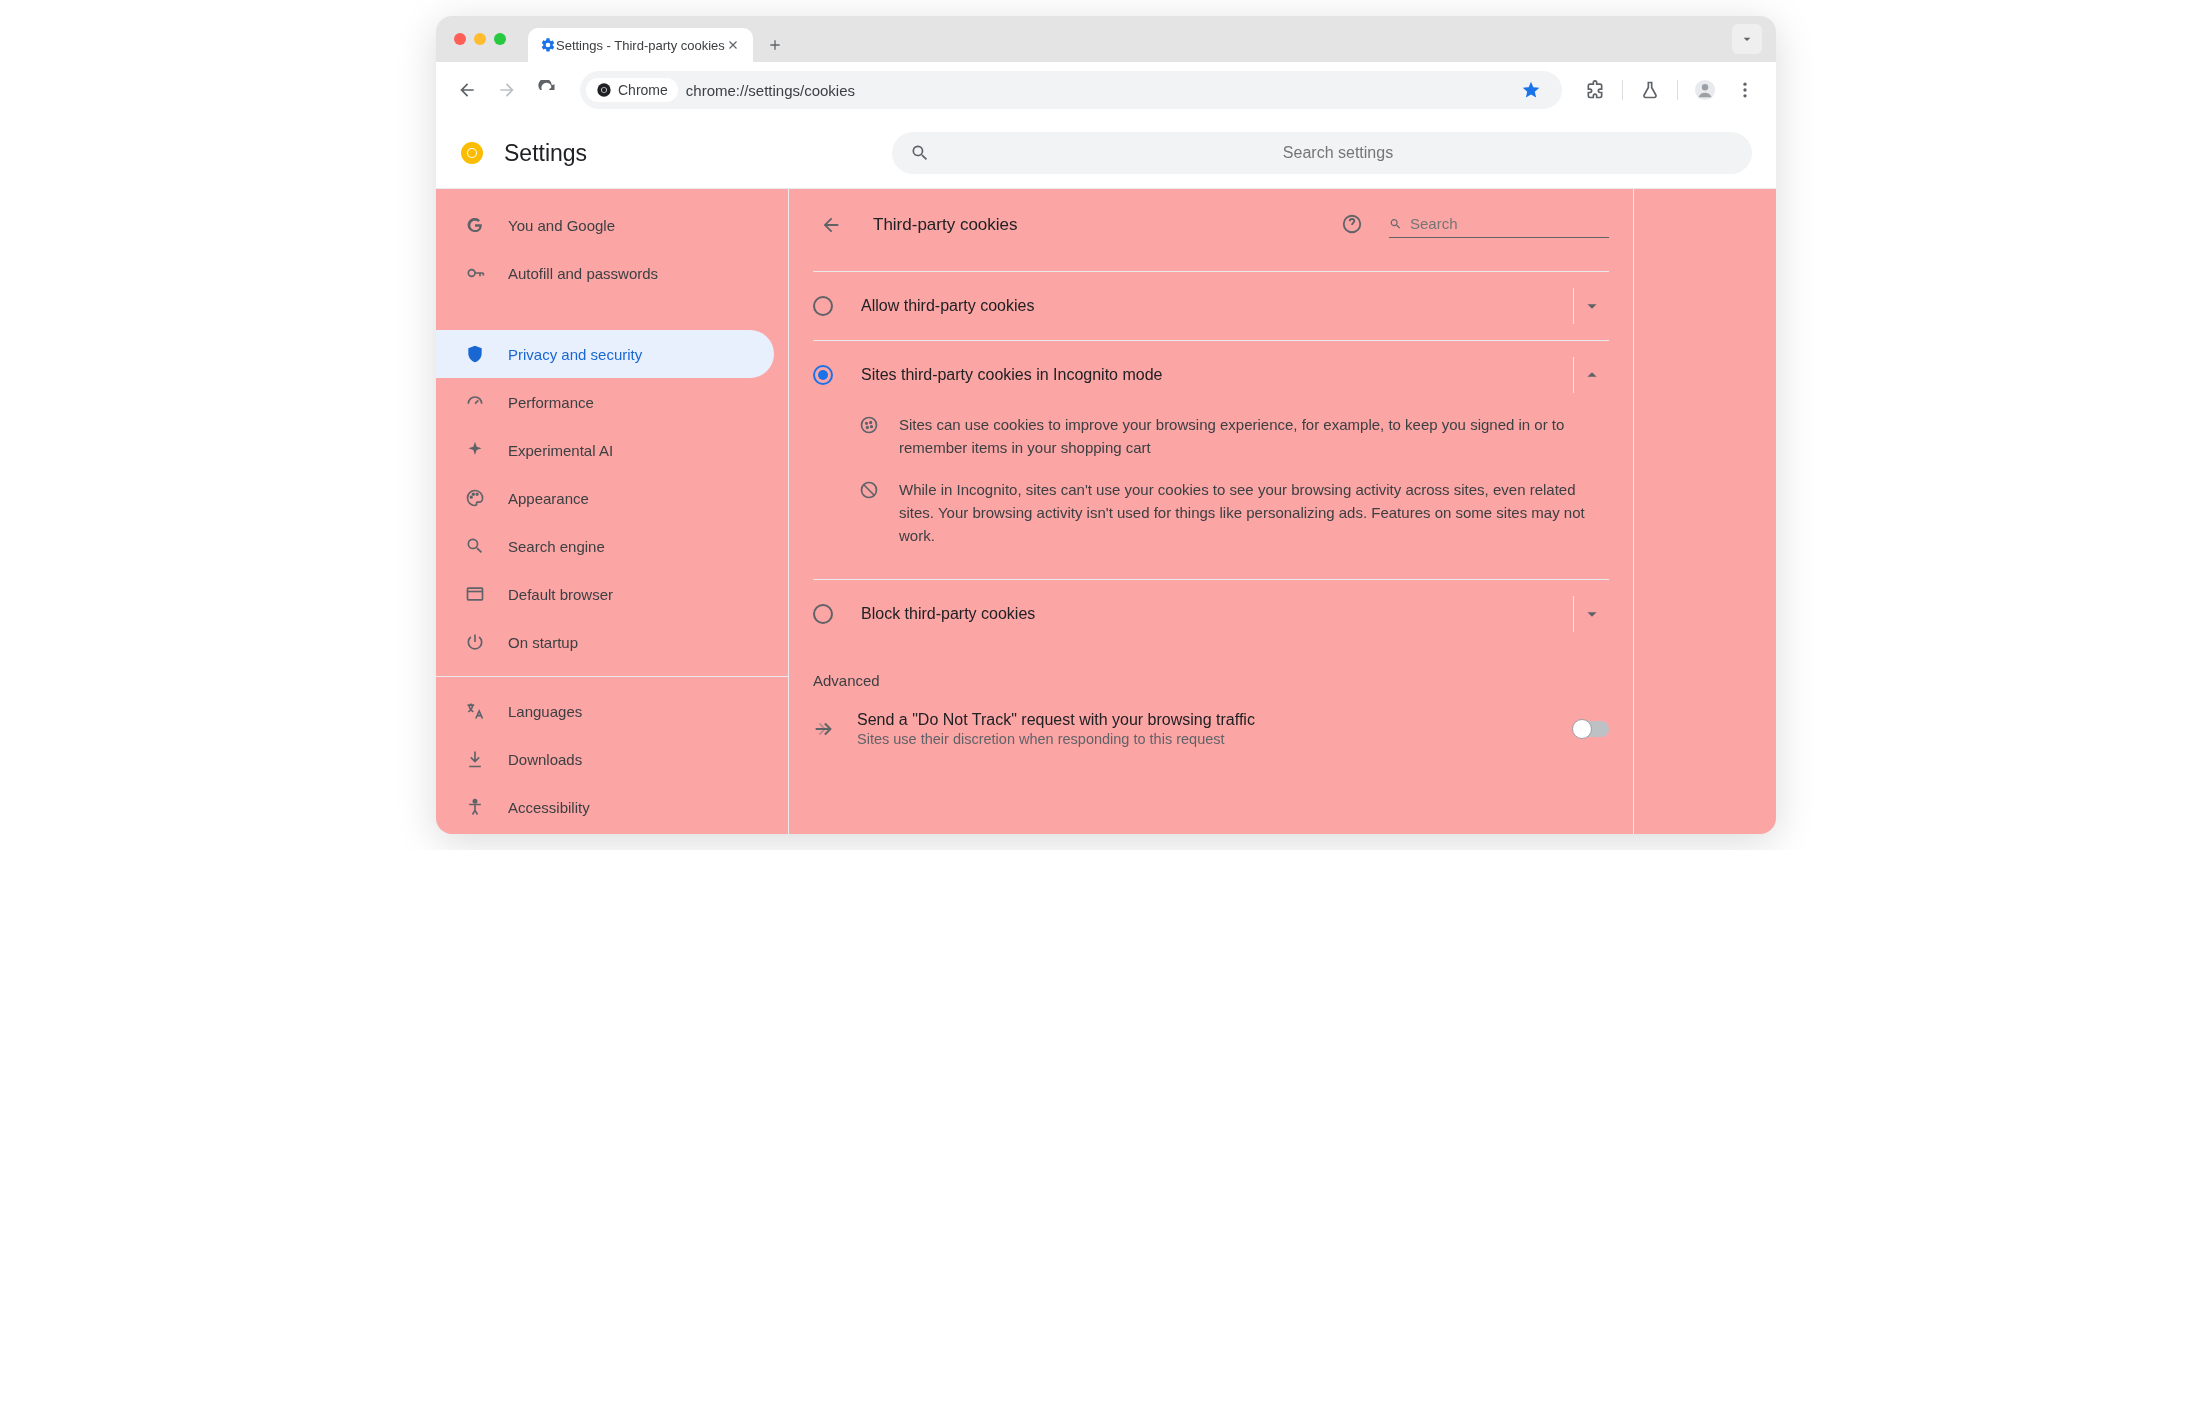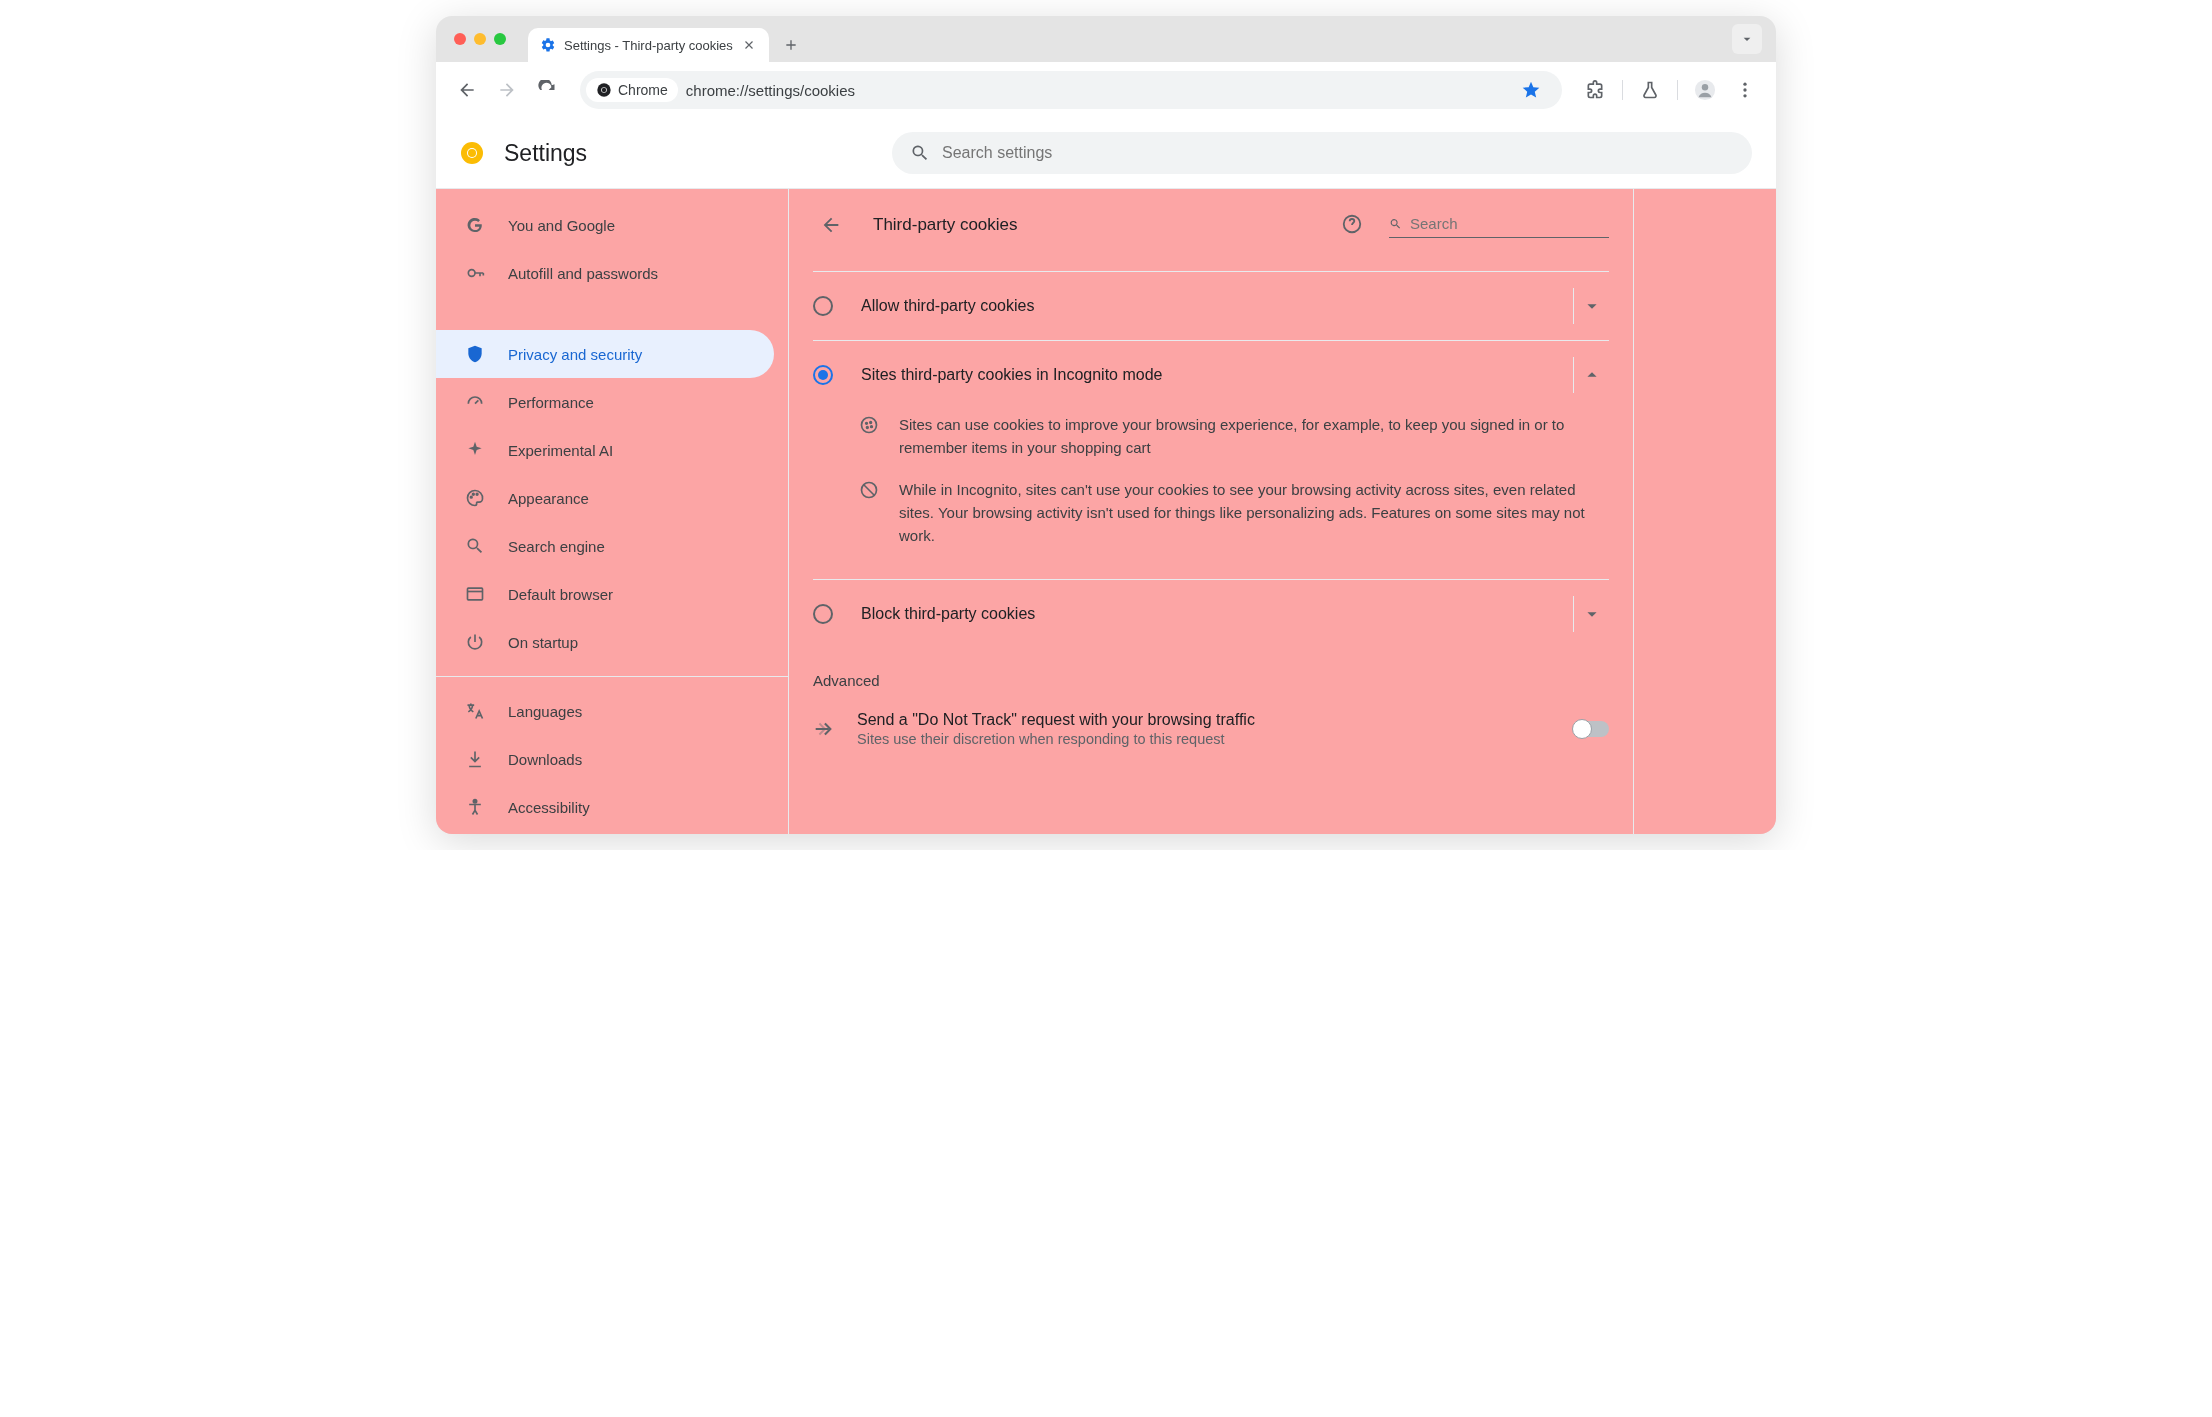--- a/index.html
+++ b/index.html
@@ -33,21 +33,20 @@
 .traffic-lights { display:flex; gap:8px; align-items:center; height:46px; margin-right:22px;}
 .tl { width:12px; height:12px; border-radius:50%; }
 .tl.red{background:#ff5f57;} .tl.yellow{background:#febc2e;} .tl.green{background:#28c840;}
 .tab {
   height: 34px;
   background: #fff;
   border-radius: 10px 10px 0 0;
   display: flex;
   align-items: center;
   padding: 0 12px;
-  gap: 8px;
   max-width: 280px;
   position: relative;
   font-size: 13px;
   color: #3c4043;
 }
 .tab-favicon{ width:16px;height:16px; display:flex;align-items:center;justify-content:center; color:#1a73e8;}
 .tab-title { white-space: nowrap; overflow: hidden; text-overflow: clip; max-width:200px; }
 .tab-close { width:16px;height:16px; color:#5f6368; display:flex;align-items:center;justify-content:center; font-size:14px; cursor:pointer;}
 .newtab-btn { width:28px;height:28px; margin-left:8px; margin-bottom:3px; display:flex;align-items:center;justify-content:center; color:#5f6368; cursor:pointer; border-radius:50%;}
 .win-menu { position:absolute; right:14px; top:8px; width:30px;height:30px; background:#efefef; border-radius:6px; display:flex; align-items:center; justify-content:center; color:#5f6368; cursor:pointer;}
@@ -97,21 +96,21 @@
   flex: 0 0 860px;
   height: 42px;
   background:#f1f3f4;
   border-radius: 40px;
   display:flex; align-items:center;
   padding: 0 18px;
   gap: 12px;
   color:#5f6368;
   font-size: 16px;
 }
-.search-settings input{ border:none;background:transparent;flex:1;font-size:16px;outline:none;color:#202124;}
+.search-settings input{ border:none;background:transparent;flex:1;font-size:16px;outline:none;color:#202124;text-align:center;}
 
 .app-body{ flex:1; background:#fca5a5; display:flex; overflow:hidden; border-top:1px solid #e8eaed;}
 .sidebar{
   width:352px; padding:12px 0; overflow-y:auto;
 }
 .side-item{
   height:48px; display:flex; align-items:center; gap:22px;
   padding: 0 20px 0 28px;
   margin-right:14px;
   border-radius: 0 24px 24px 0;

